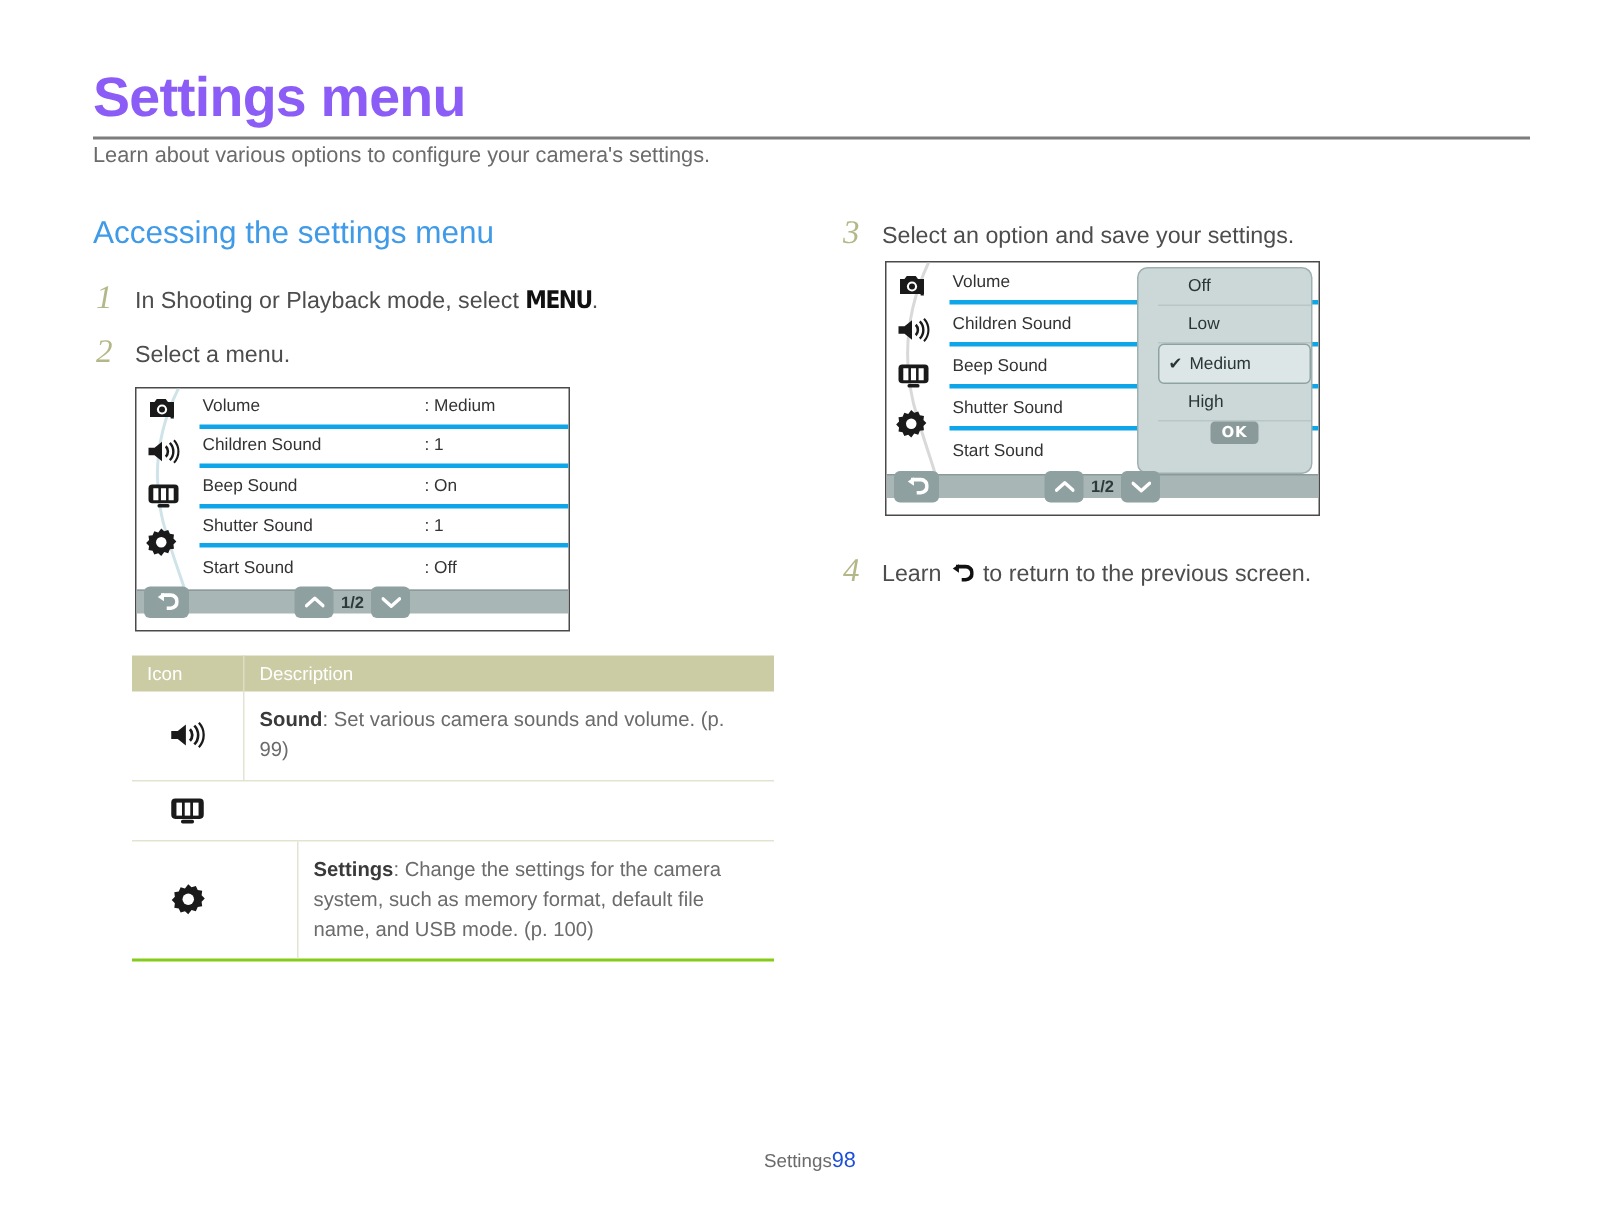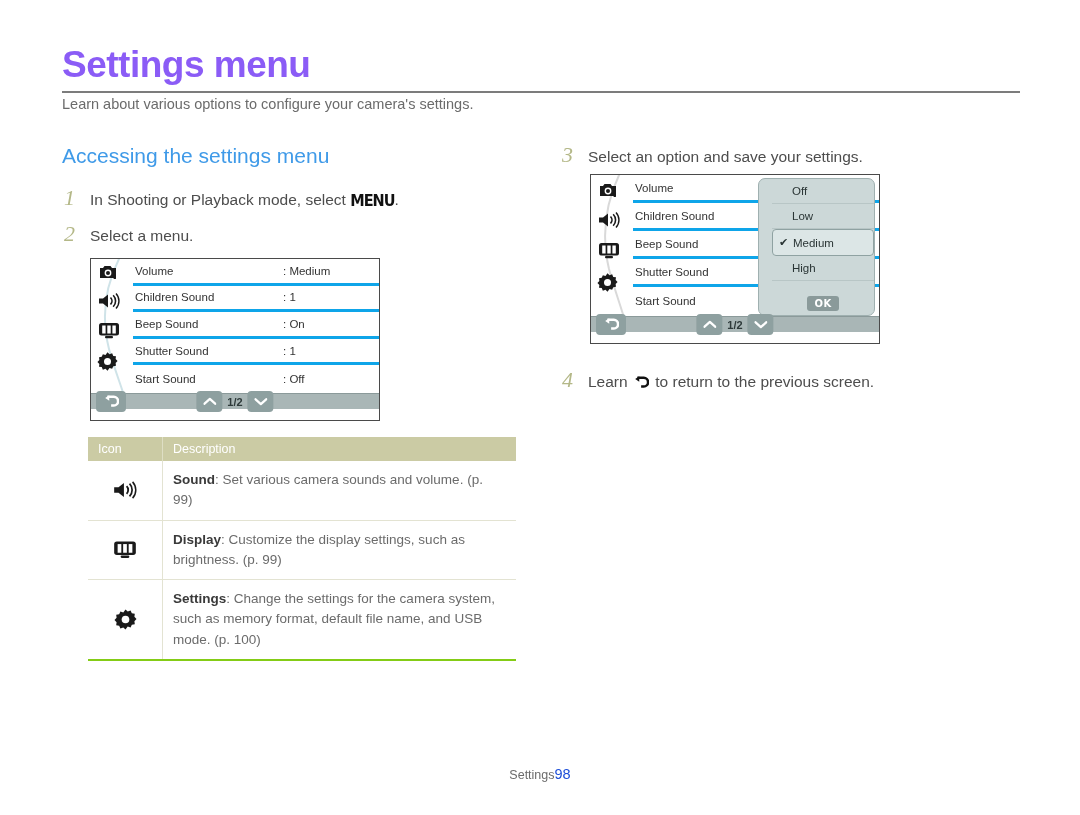--- a/index.html
+++ b/index.html
@@ -127,41 +127,41 @@
     padding-left: 6px;
   }
   .dd-item .chk { width: 14px; font-size: 11px; color: #2a3535; }
   .dd-item.selected {
     background: #dce6e6;
     border: 1px solid #8fa2a2;
     border-radius: 4px;
     height: 27px;
   }
   .dd-footer {
-    height: 30px; display: flex; align-items: flex-end; justify-content: center;
+    height: 30px; display: flex; align-items: flex-start; justify-content: center;
   }
   .btn-ok {
     background: #8a9a9a; color: #fff; font-size: 10px; font-weight: bold;
     padding: 2px 7px; border-radius: 3px; letter-spacing: 0.5px;
     font-family: "DejaVu Sans", sans-serif;
   }
 
   
   .desc-table {
     position: absolute; left: 88px; top: 437px;
     width: 428px;
     border-bottom: 2px solid #84cc16;
   }
   .dt-head {
     display: flex; background: #cbcba4; color: #ffffff; font-size: 12.5px;
   }
   .dt-head .c1 { width: 74px; padding: 5px 0 5px 10px; }
   .dt-head .c2 { flex: 1; padding: 5px 0 5px 10px; border-left: 1px solid #dedec4; }
   .dt-row { display: flex; border-bottom: 1px solid #e3e3d2; }
-  .dt-row:last-of-type { border-bottom: none; }
+  .dt-row:last-of-type { border-bottom: none; gap: 36px; }
   .dt-row .c1 {
     width: 74px; display: flex; align-items: center; justify-content: center;
     padding: 9px 0;
   }
   .dt-row .c2 {
     flex: 1; padding: 9px 10px 9px 10px;
     border-left: 1px solid #e3e3d2;
     font-size: 13.5px; color: #6b6b6b; line-height: 1.5;
   }
   .dt-row .c2 b { color: #3a3a3a; font-weight: bold; }
@@ -412,21 +412,20 @@
     <div class="dt-row">
       <div class="c1">
         <svg width="26" height="21" viewBox="0 0 24 19">
             <rect x="2" y="2" width="20" height="12.5" rx="2.5" fill="#1a1a1a"></rect>
             <rect x="5.2" y="4.5" width="3.4" height="8" fill="#fff"></rect>
             <rect x="10.3" y="4.5" width="3.4" height="8" fill="#fff"></rect>
             <rect x="15.4" y="4.5" width="3.4" height="8" fill="#fff"></rect>
             <rect x="8" y="15" width="8" height="2.3" rx="1" fill="#1a1a1a"></rect>
           </svg>
       </div>
-      <div class="c2"><b>Display</b><span>: Customize the display settings, such as brightness. (p. 99)</span></div>
     </div>
 
     <div class="dt-row">
       <div class="c1">
         <svg width="23" height="23" viewBox="0 0 24 24">
             <path d="M12 1.5l2.3 2.1 3-.9 1.3 2.9 3.1.5-.4 3.1 2.2 2.3-2.2 2.3.4 3.1-3.1.5-1.3 2.9-3-.9L12 22.5l-2.3-2.1-3 .9-1.3-2.9-3.1-.5.4-3.1L.5 12.5l2.2-2.3-.4-3.1 3.1-.5L6.7 3.7l3 .9z" fill="#1a1a1a"></path>
             <circle cx="12" cy="12" r="4" fill="#fff"></circle>
           </svg>
       </div>
       <div class="c2"><b>Settings</b><span>: Change the settings for the camera system, such as memory format, default file name, and USB mode. (p. 100)</span></div>

